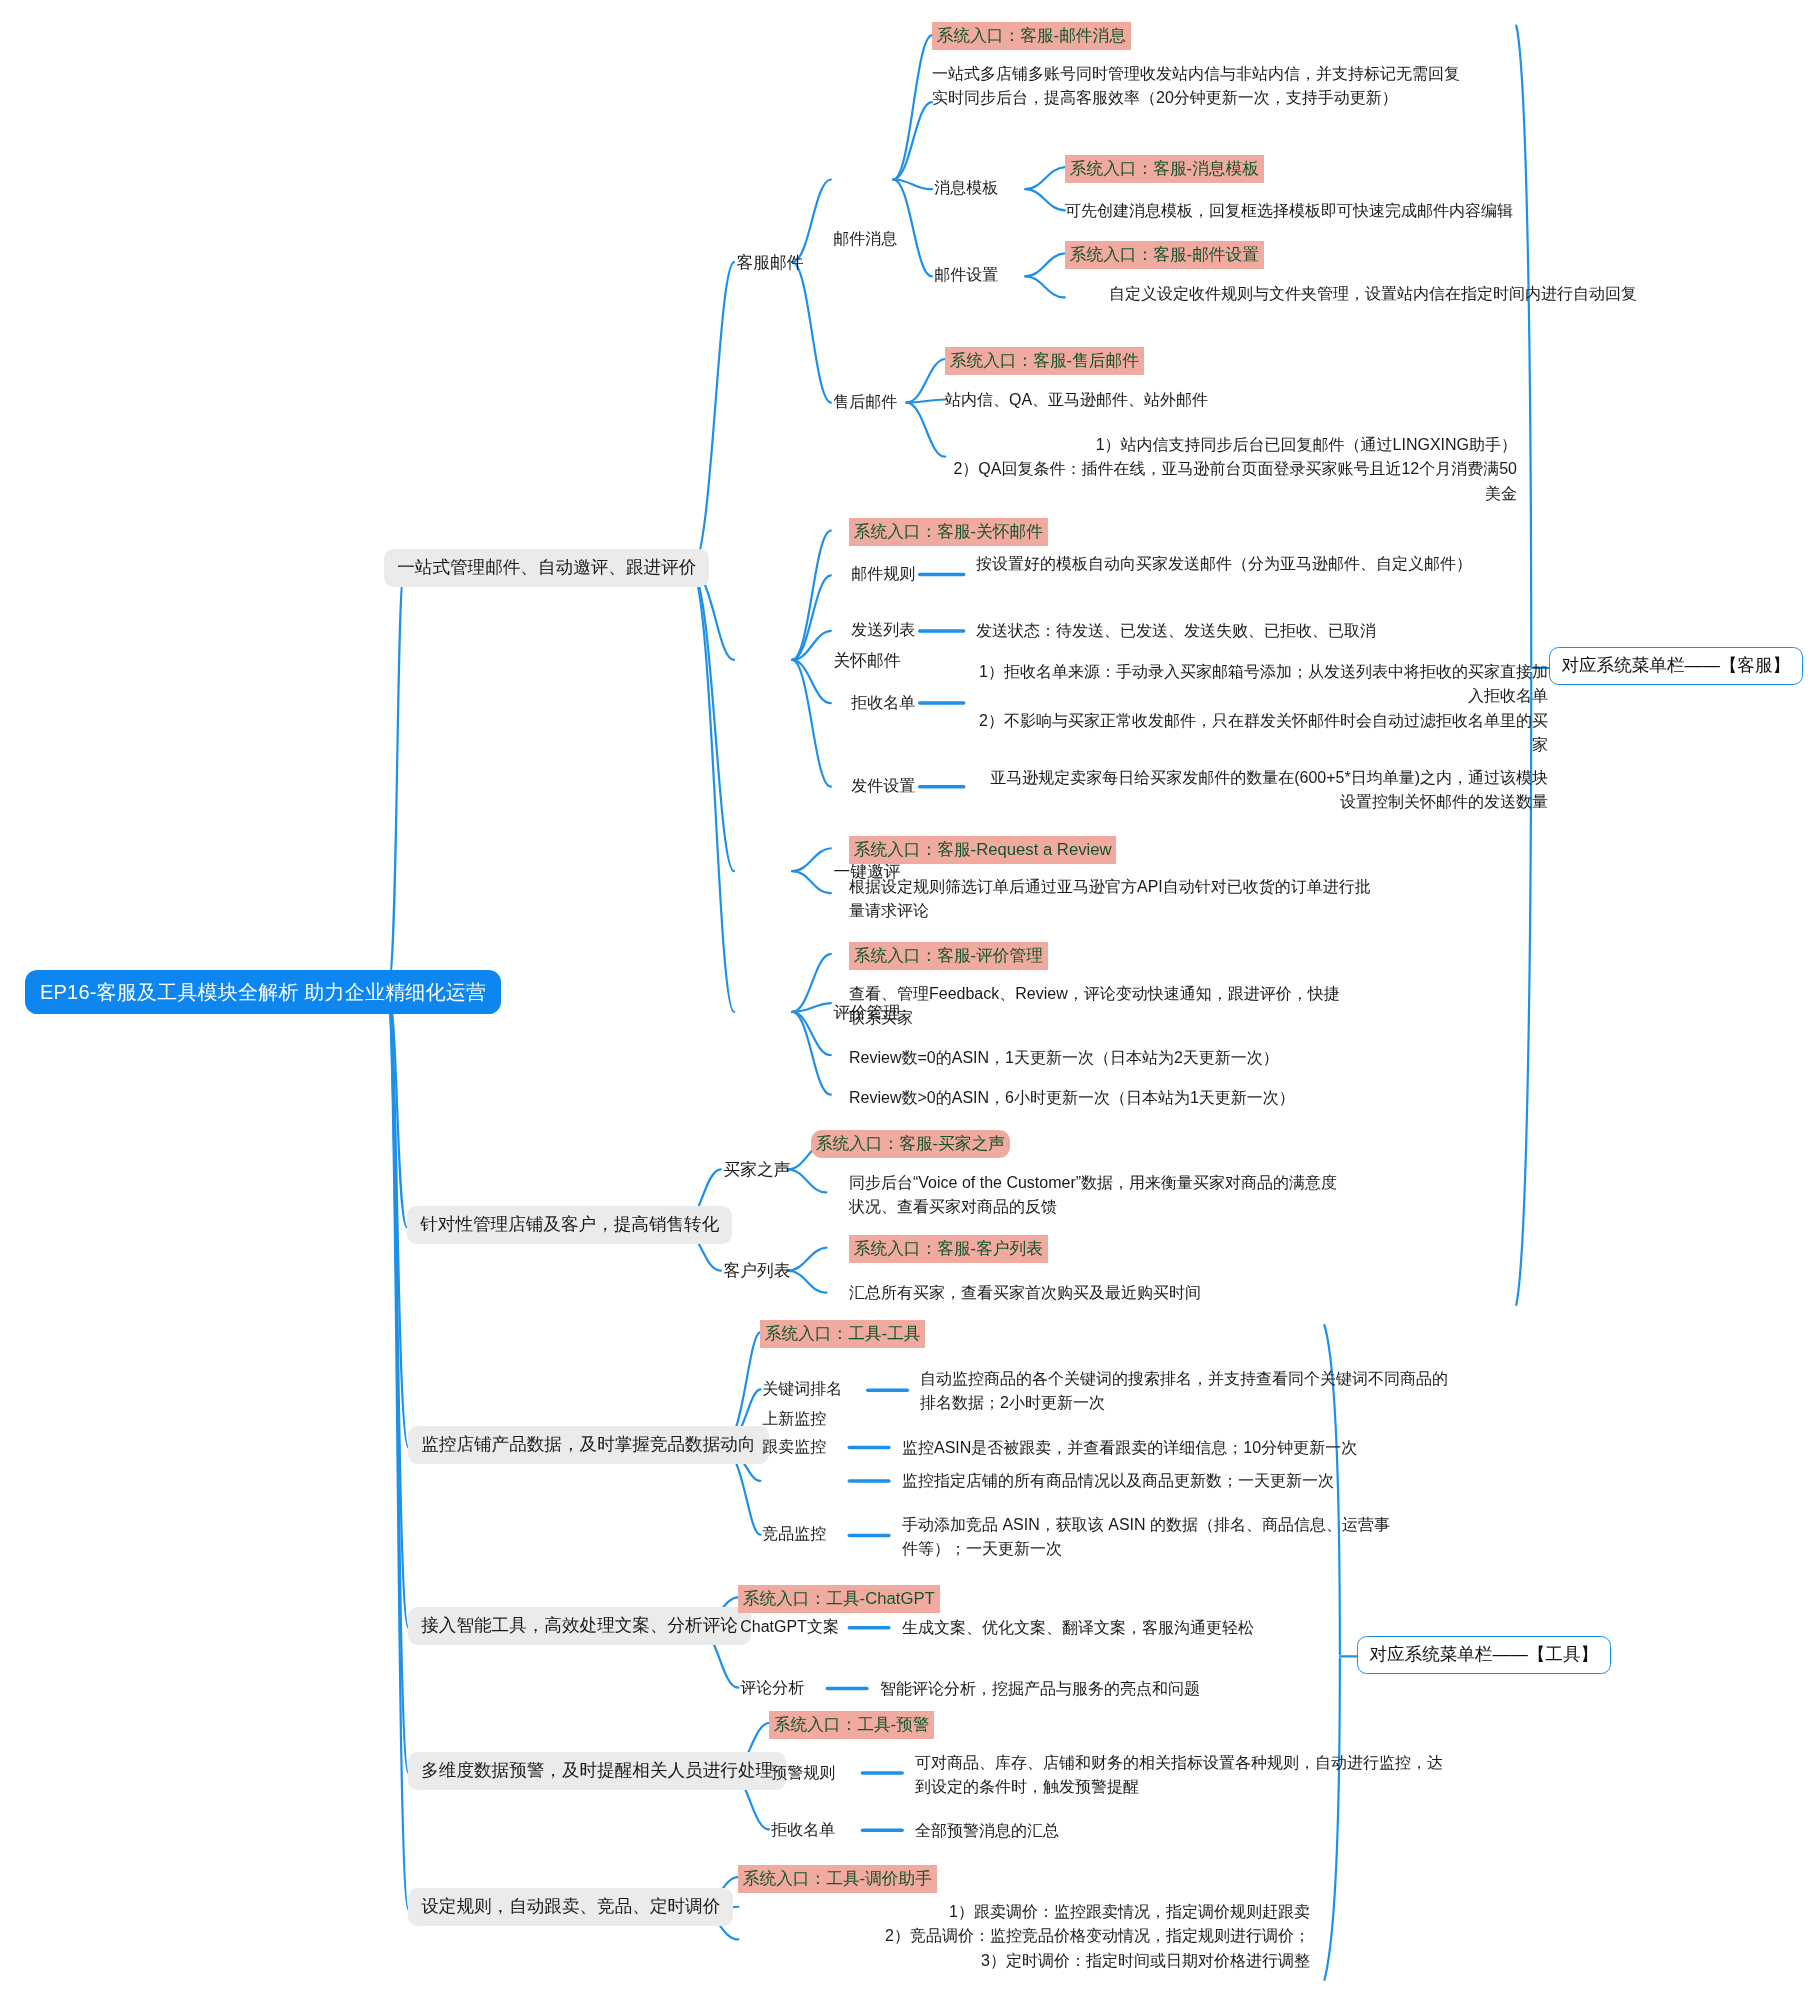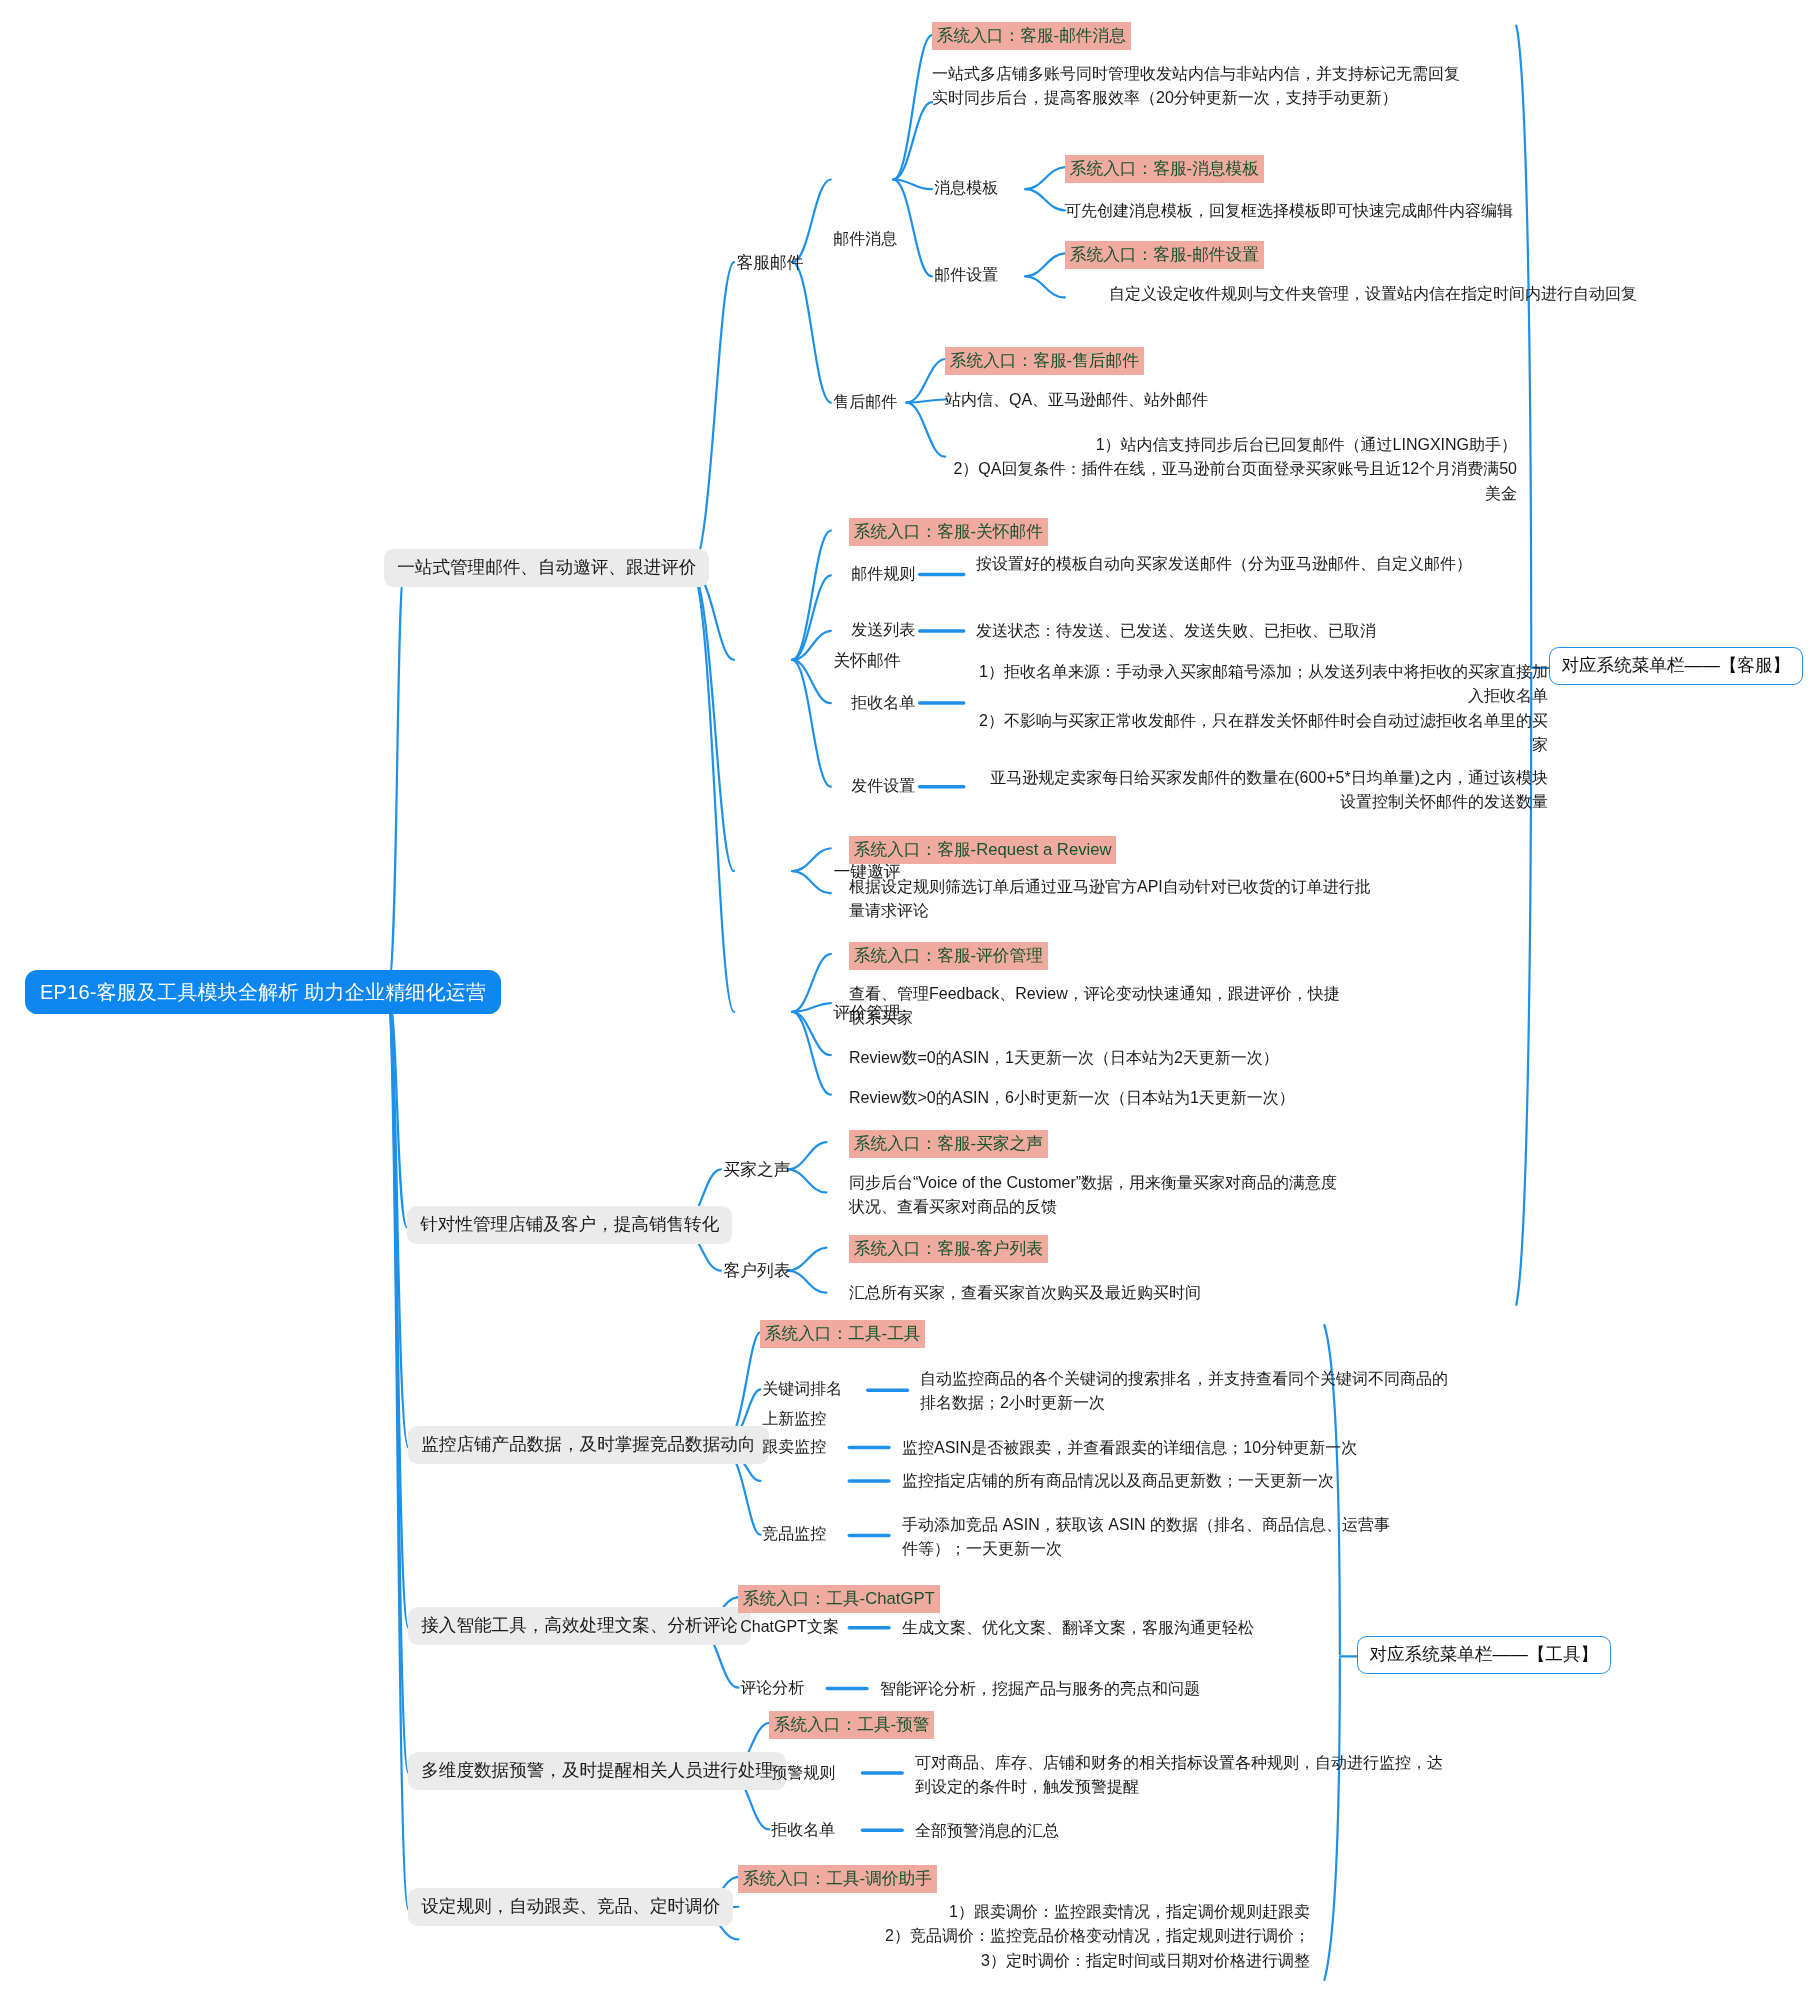--- a/index.html
+++ b/index.html
@@ -233,21 +233,21 @@
   <div class="node desc w2" style="left:849px; top:982px;">查看、管理Feedback、Review，评论变动快速通知，跟进评价，快捷联系买家</div>
 
   <div class="node desc nowrap" style="left:849px; top:1046px;">Review数=0的ASIN，1天更新一次（日本站为2天更新一次）</div>
 
   <div class="node desc nowrap" style="left:849px; top:1086px;">Review数&gt;0的ASIN，6小时更新一次（日本站为1天更新一次）</div>
 
   <div class="node branch" style="left:407px; top:1206px;">针对性管理店铺及客户，提高销售转化</div>
 
   <div class="node sub" style="left:721px; top:1157px;">买家之声</div>
 
-  <div class="node entry" style="left:849px; top:1130px;">系统入口：客服-买家之声</div>
+  <div class="node entry" style="left:811px; top:1130px;border-radius:11px;">系统入口：客服-买家之声</div>
 
   <div class="node desc w2" style="left:849px; top:1171px;">同步后台“Voice of the Customer”数据，用来衡量买家对商品的满意度状况、查看买家对商品的反馈</div>
 
   <div class="node sub" style="left:721px; top:1258px;">客户列表</div>
 
   <div class="node entry" style="left:849px; top:1235px;">系统入口：客服-客户列表</div>
 
   <div class="node desc nowrap" style="left:849px; top:1281px;">汇总所有买家，查看买家首次购买及最近购买时间</div>
 
   <div class="node branch" style="left:408px; top:1426px;">监控店铺产品数据，及时掌握竞品数据动向</div>

